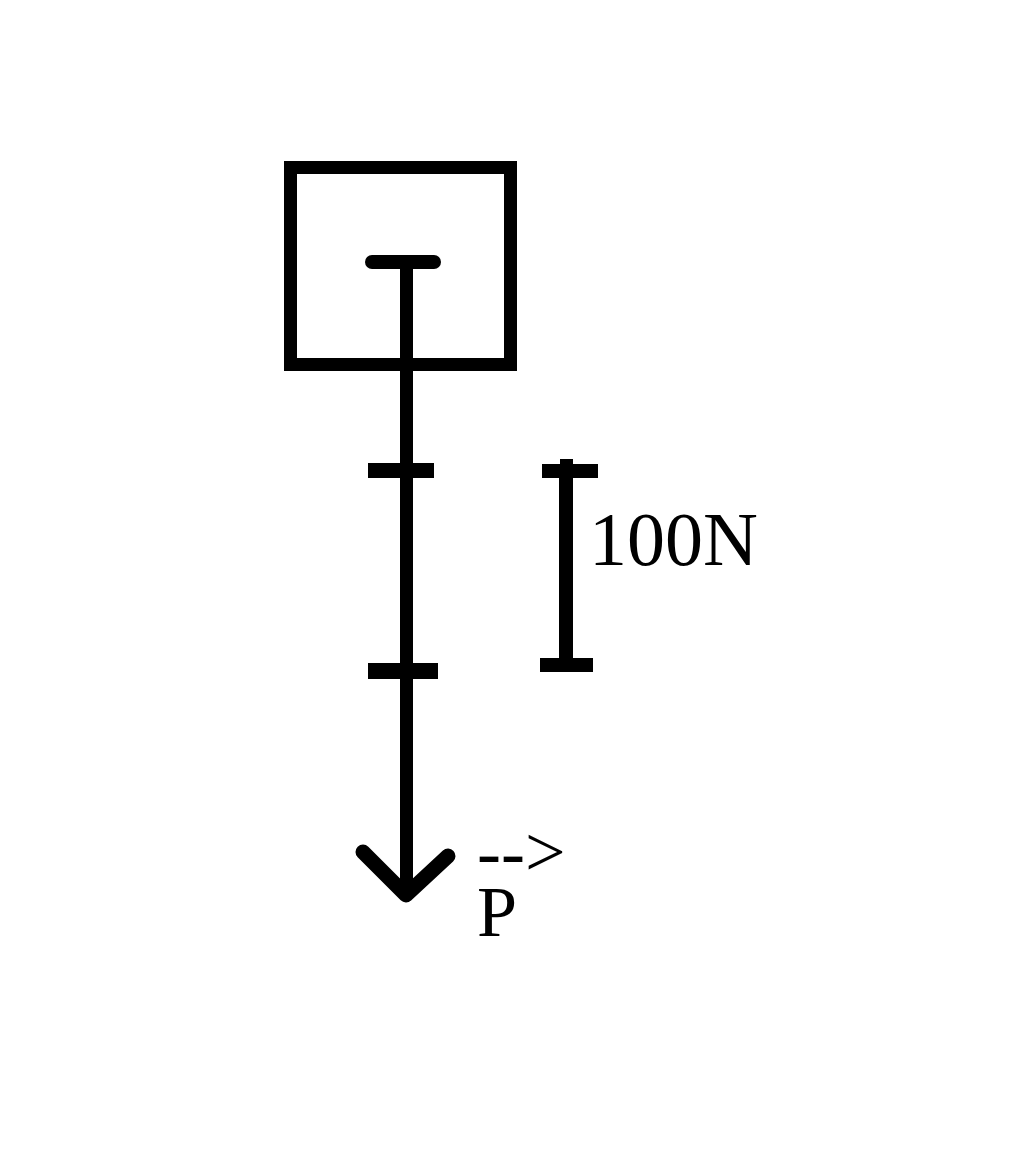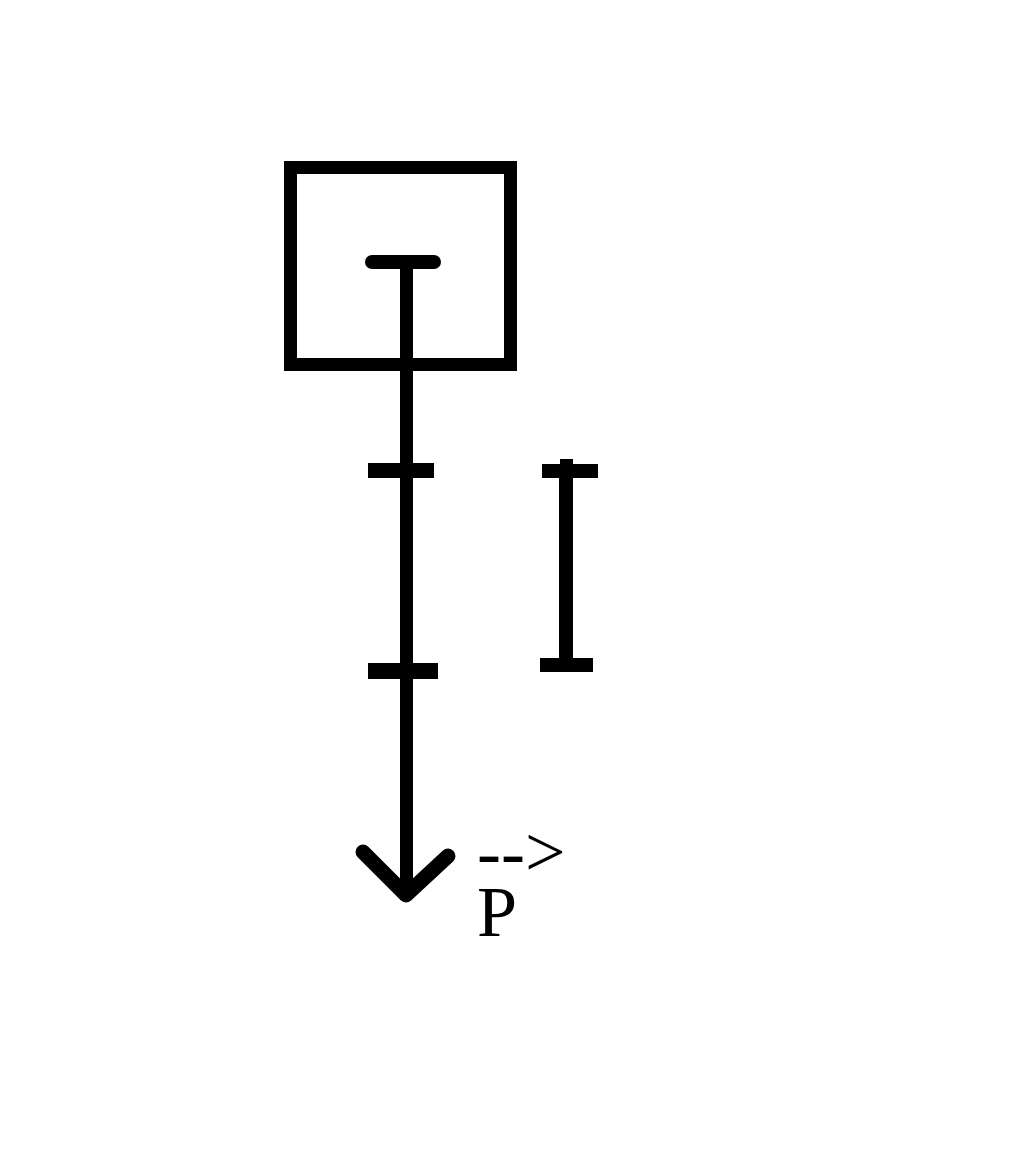--- a/index.html
+++ b/index.html
@@ -142,17 +142,18 @@
 
   <svg class="arrowhead-svg" viewBox="0 0 115 75" xmlns="http://www.w3.org/2000/svg">
     <polyline points="13,17 56,60 98,21" fill="none" stroke="#000000" stroke-width="15" stroke-linecap="round" stroke-linejoin="round"></polyline>
   </svg>
 
   <div class="scalebar-line ink"></div>
   <div class="scalebar-cap-top ink"></div>
   <div class="scalebar-nub ink"></div>
   <div class="scalebar-cap-bottom ink"></div>
 
+  <div class="label scale-label">100N</div>
 
   <div class="label vector-arrow-mark">--&gt;</div>
   <div class="label vector-name">P</div>
 
 </div>
 
 </body></html>

